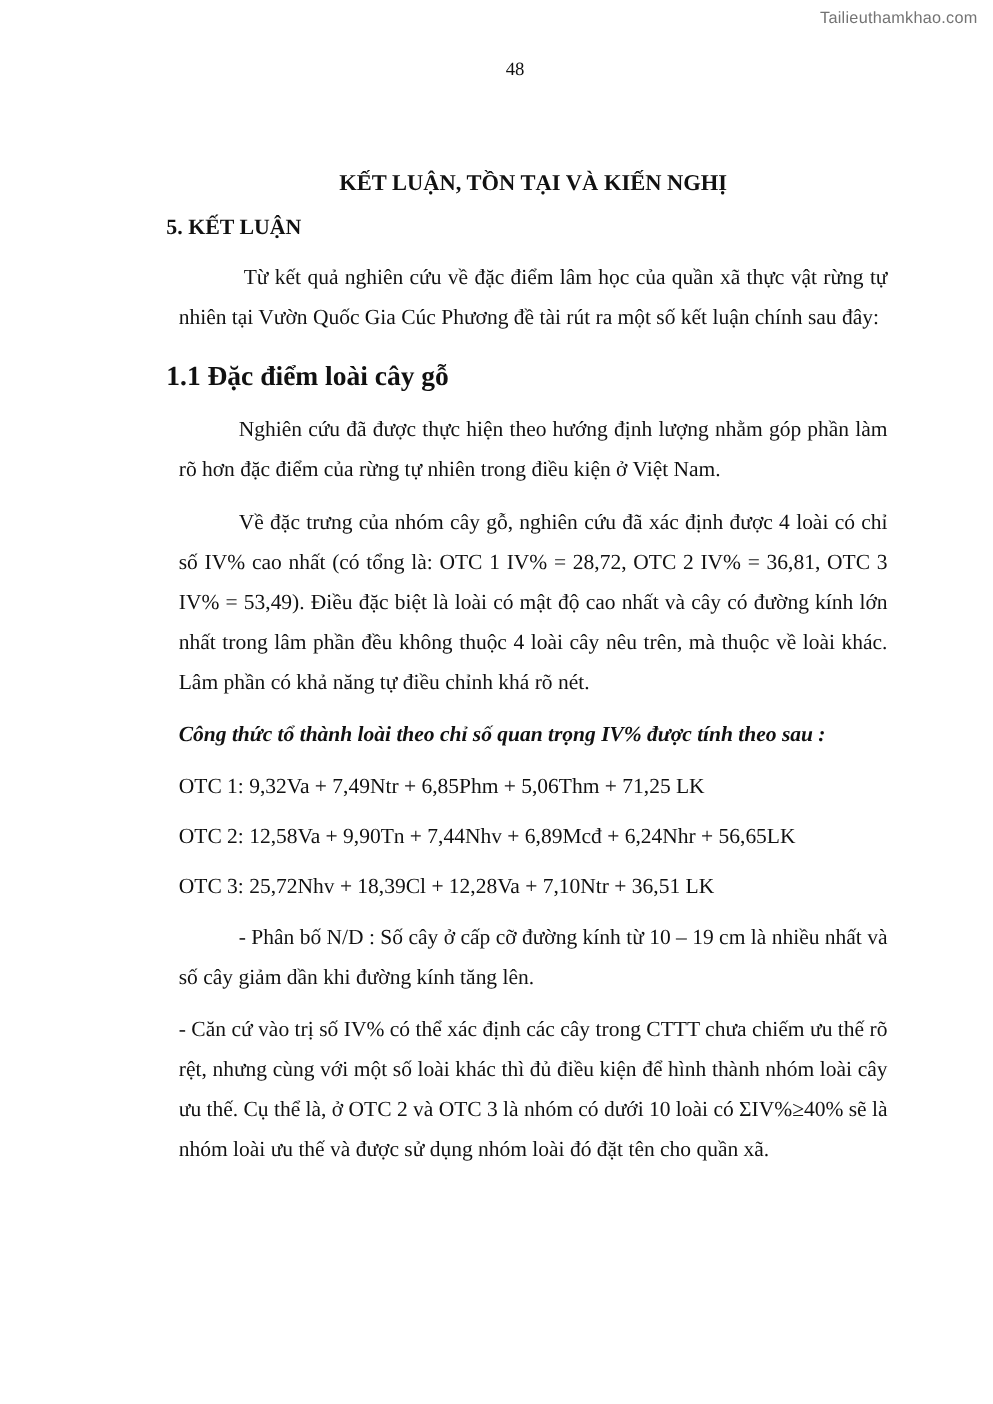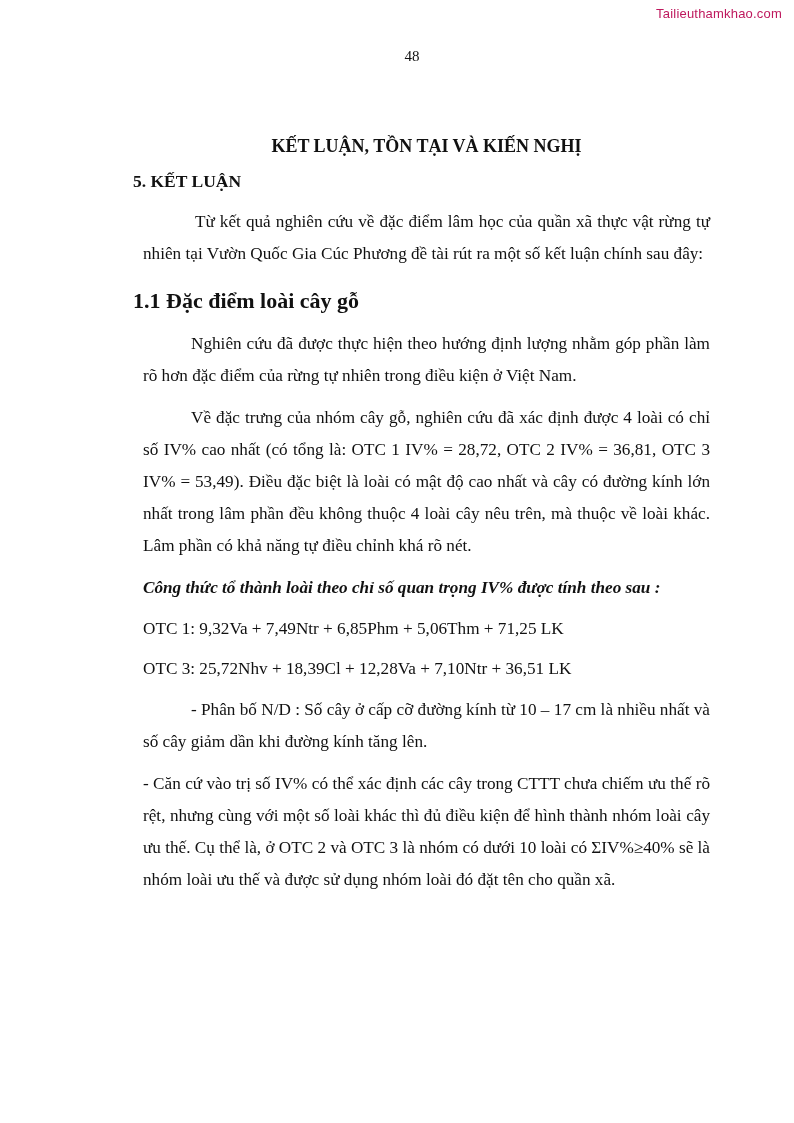--- a/index.html
+++ b/index.html
@@ -3,21 +3,21 @@
   <meta charset="utf-8">
   <style>
     html, body { margin: 0; padding: 0; background: #ffffff; }
     body {
       width: 794px; height: 1123px; position: relative; overflow: hidden;
       font-family: "Liberation Serif", serif; color: #111111;
     }
     .watermark {
       position: absolute; top: 6px; right: 12px;
       font-family: "Liberation Sans", sans-serif; font-size: 13px;
-      color: #be185d; letter-spacing: 0.2px;
+      color: #737373; letter-spacing: 0.2px;
     }
     .page-number {
       position: absolute; top: 48px; left: 0; width: 100%;
       text-align: center; font-size: 15px; margin-left: 15px;
     }
     .content {
       position: absolute; left: 133px; top: 126px; width: 587px;
       font-size: 17.2px; line-height: 32px;
     }
     .title { text-align: center; font-weight: bold; font-size: 18px; margin: 0; line-height: 40px; }
@@ -41,17 +41,18 @@
   <h1 class="title">KẾT LUẬN, TỒN TẠI VÀ KIẾN NGHỊ</h1>
   <h2 class="h1">5. KẾT LUẬN</h2>
   <p class="indent-wide">Từ kết quả nghiên cứu về đặc điểm lâm học của quần xã thực vật rừng tự nhiên tại Vườn Quốc Gia Cúc Phương đề tài rút ra một số kết luận chính sau đây:</p>
 
   <h3 class="h2">1.1 Đặc điểm loài cây gỗ</h3>
   <p class="indent">Nghiên cứu đã được thực hiện theo hướng định lượng nhằm góp phần làm rõ hơn đặc điểm của rừng tự nhiên trong điều kiện ở Việt Nam.</p>
   <p class="indent">Về đặc trưng của nhóm cây gỗ, nghiên cứu đã xác định được 4 loài có chỉ số IV% cao nhất (có tổng là: OTC 1 IV% = 28,72, OTC 2 IV% = 36,81, OTC 3 IV% = 53,49). Điều đặc biệt là loài có mật độ cao nhất và cây có đường kính lớn nhất trong lâm phần đều không thuộc 4 loài cây nêu trên, mà thuộc về loài khác. Lâm phần có khả năng tự điều chỉnh khá rõ nét.</p>
 
   <p class="formula-title">Công thức tổ thành loài theo chỉ số quan trọng IV% được tính theo sau :</p>
   <p class="formula">OTC  1: 9,32Va + 7,49Ntr + 6,85Phm + 5,06Thm + 71,25 LK</p>
+  <p class="formula">OTC  2: 12,58Va + 9,90Tn + 7,44Nhv + 6,89Mcđ + 6,24Nhr + 56,65LK</p>
   <p class="formula gap">OTC  3: 25,72Nhv + 18,39Cl + 12,28Va + 7,10Ntr + 36,51 LK</p>
 
-  <p class="indent">- Phân bố N/D  : Số cây ở cấp cỡ đường kính từ 10 – 17 cm là nhiều nhất và số cây giảm dần khi đường kính tăng lên.</p>
+  <p class="indent">- Phân bố N/D  : Số cây ở cấp cỡ đường kính từ 10 – 19 cm là nhiều nhất và số cây giảm dần khi đường kính tăng lên.</p>
   <p>- Căn cứ vào trị số IV% có thể xác định các cây trong CTTT chưa chiếm ưu thế rõ rệt, nhưng cùng với một số loài khác thì đủ điều kiện để hình thành nhóm loài cây ưu thế. Cụ thể là, ở OTC 2 và OTC 3 là nhóm có dưới 10 loài có ΣIV%≥40% sẽ là nhóm loài ưu thế và được sử dụng nhóm loài đó đặt tên cho quần xã.</p>
 </div>
 
 </body></html>

